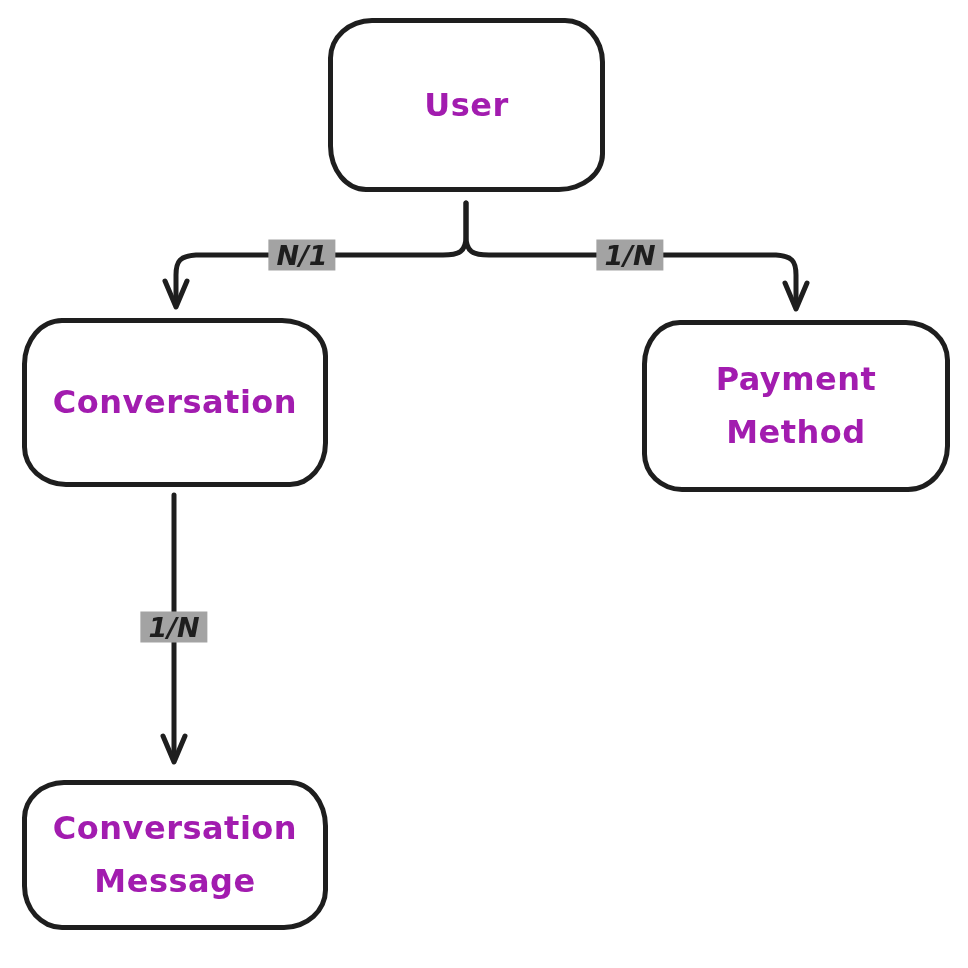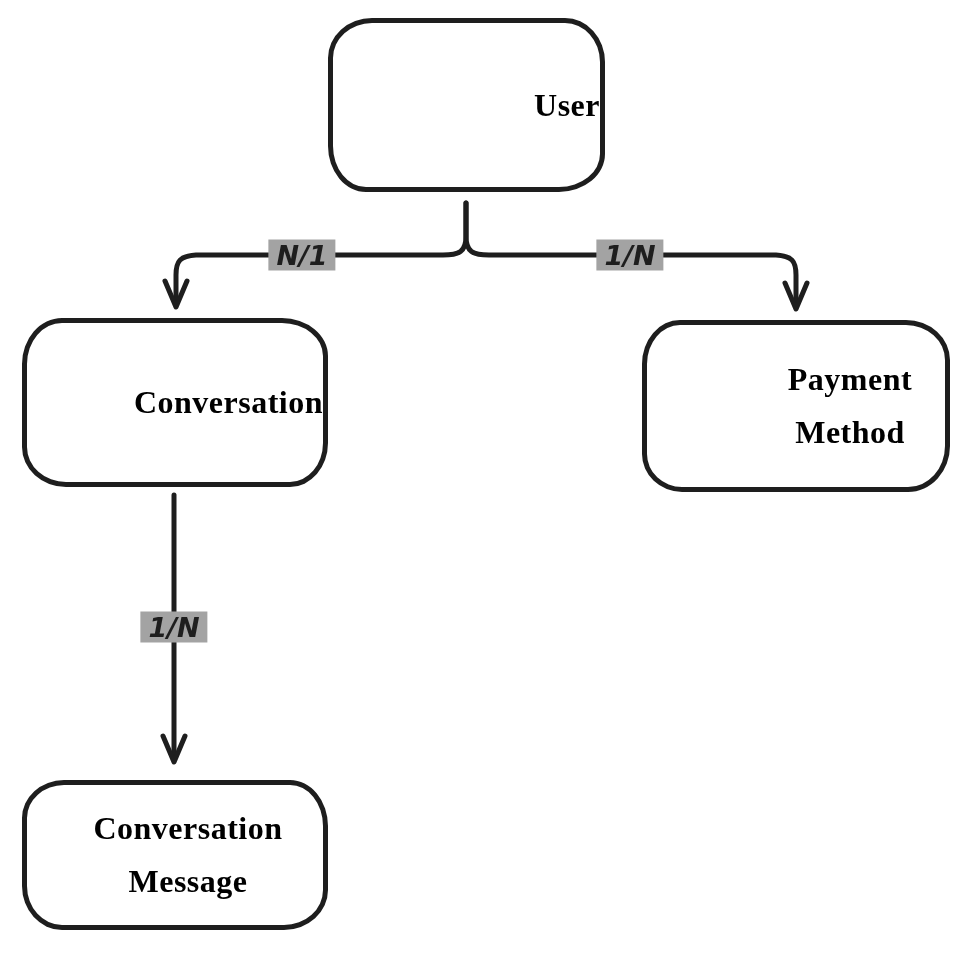--- a/index.html
+++ b/index.html
@@ -29,24 +29,23 @@
     stroke-width: 5;
     stroke-linecap: round;
     stroke-linejoin: round;
   }
   .entity {
     position: absolute;
     border: 5px solid #1e1e1e;
     background: #ffffff;
     display: flex;
     align-items: center;
-    justify-content: flex-end;
+    justify-content: center;
     box-sizing: border-box;
-    color: #000000;
-    font-family: Liberation Serif, serif;
+    color: #a21caf;
   }
   .entity .entity-label {
     font-size: 32px;
     font-weight: 600;
     letter-spacing: 0.5px;
     text-align: center;
     line-height: 1.65;
   }
   #box-user {
     left: 328px; top: 18px; width: 277px; height: 174px;

